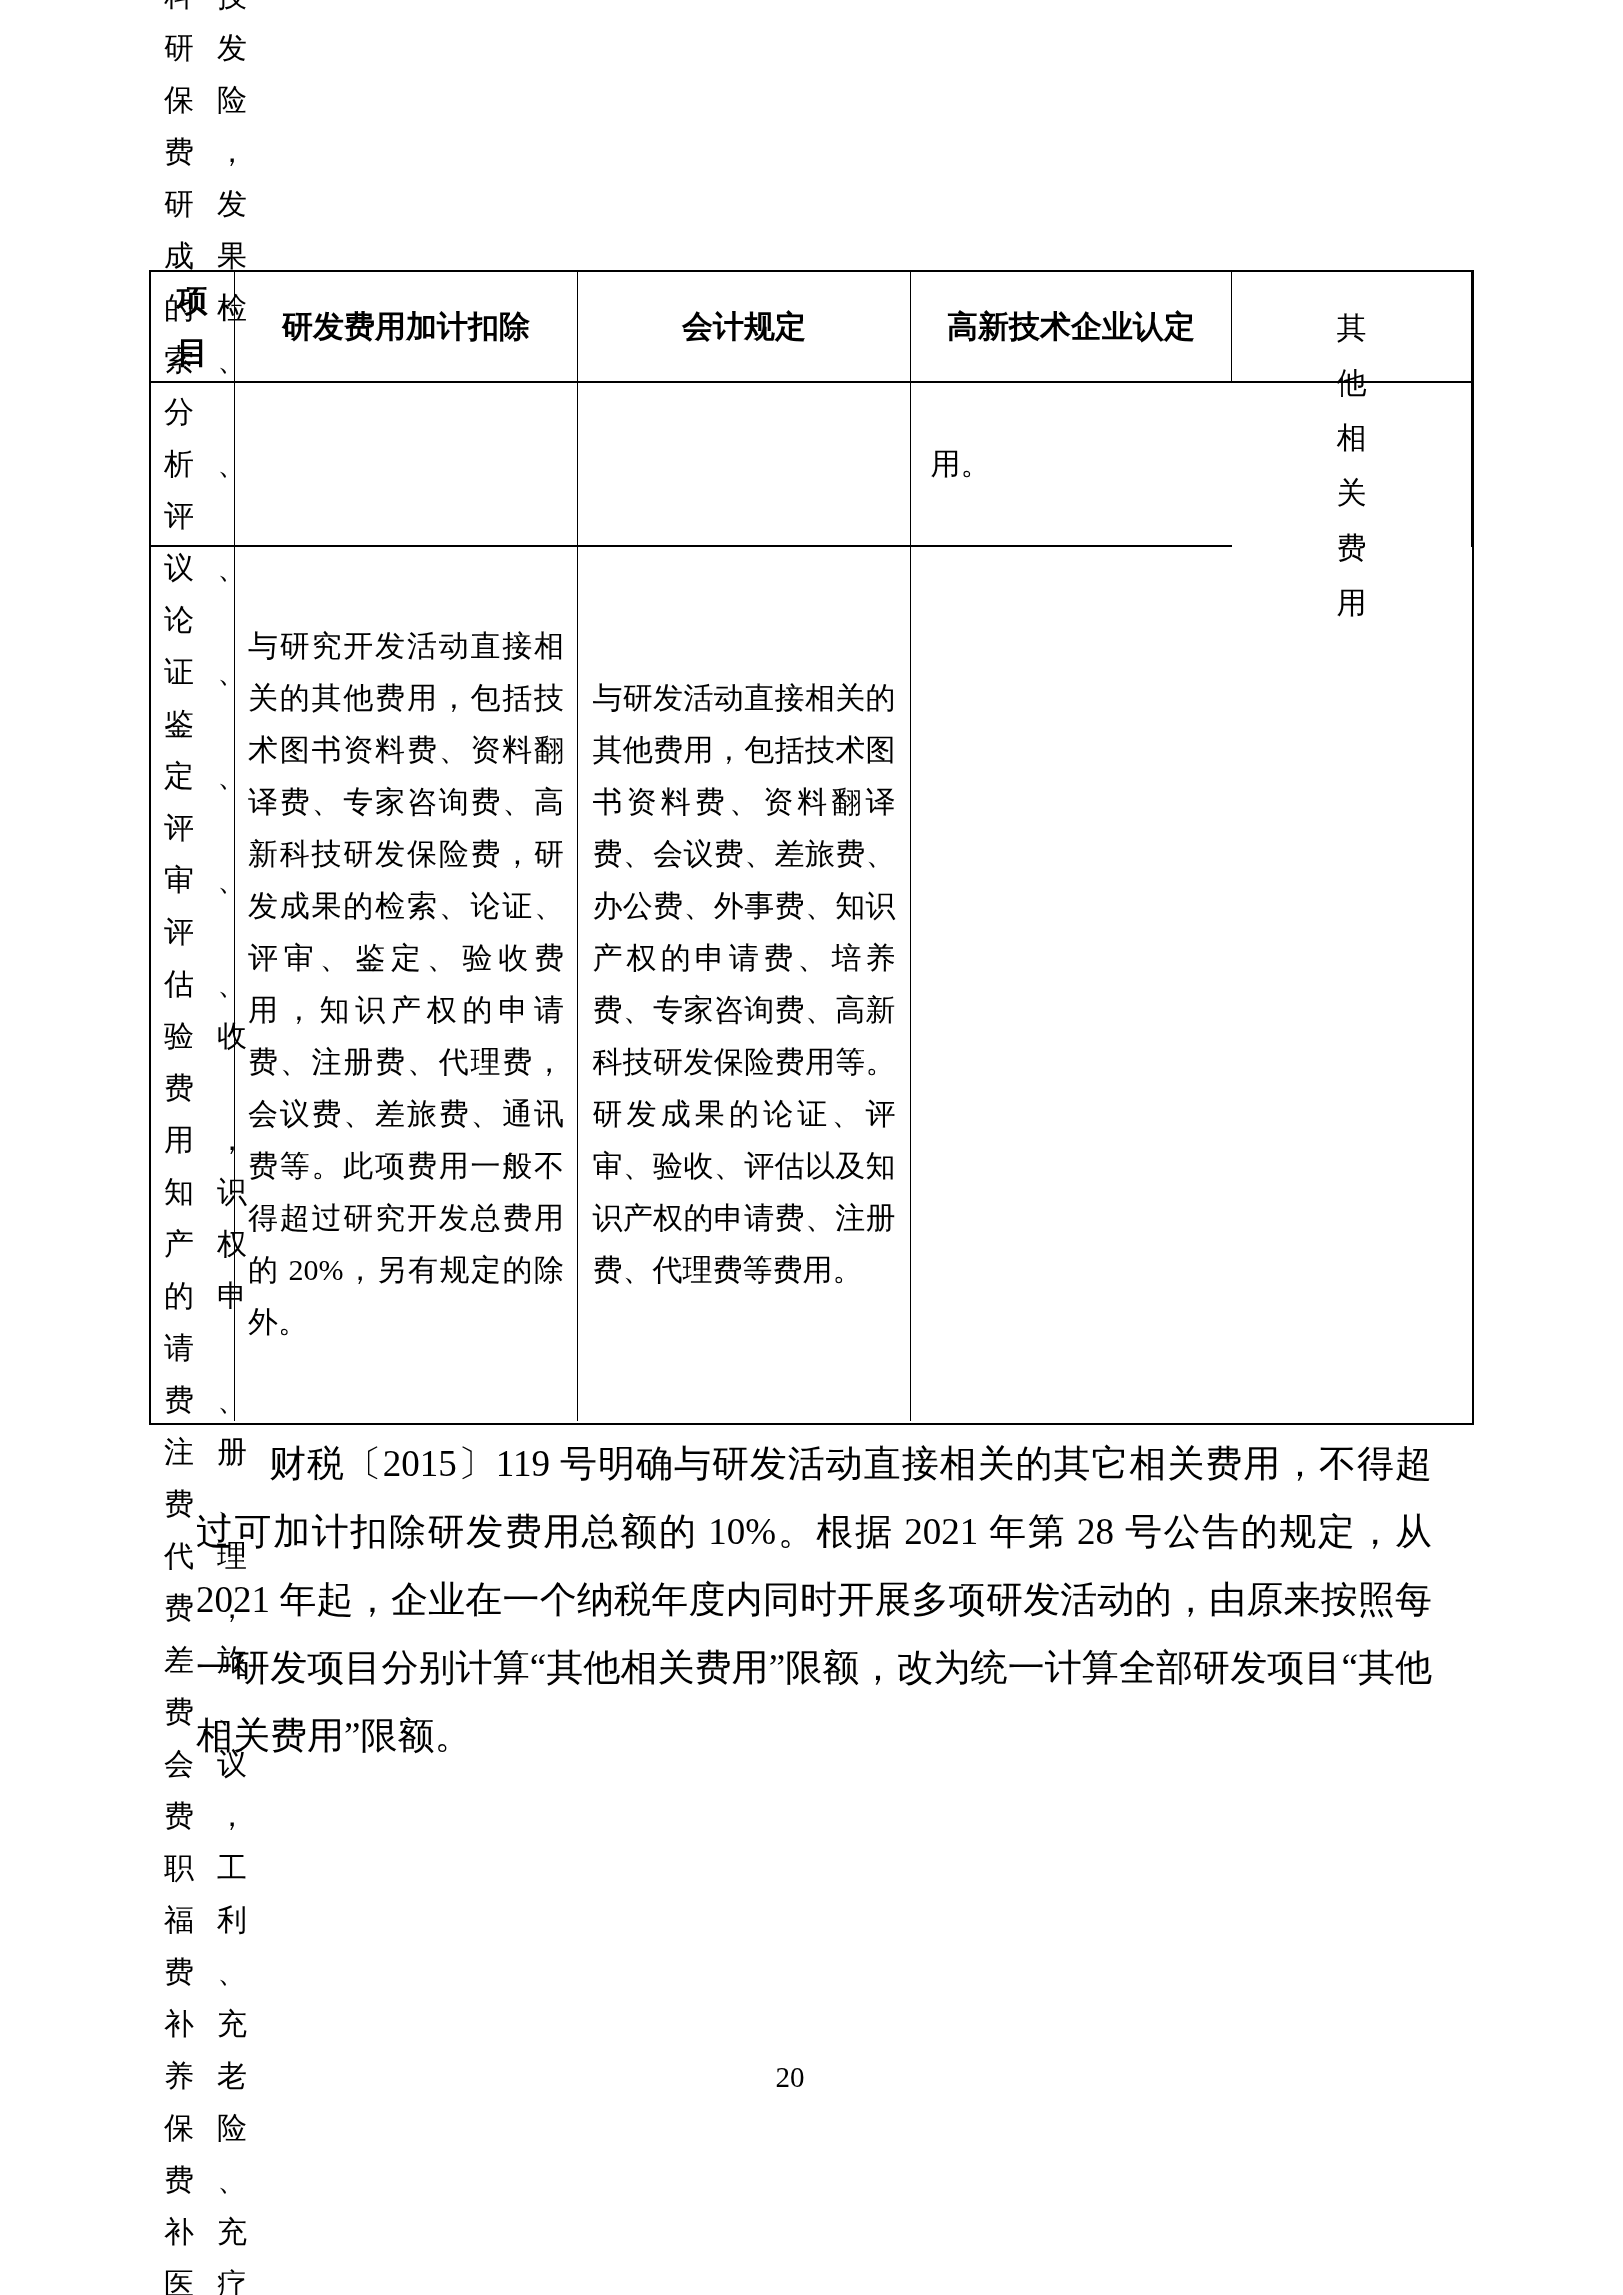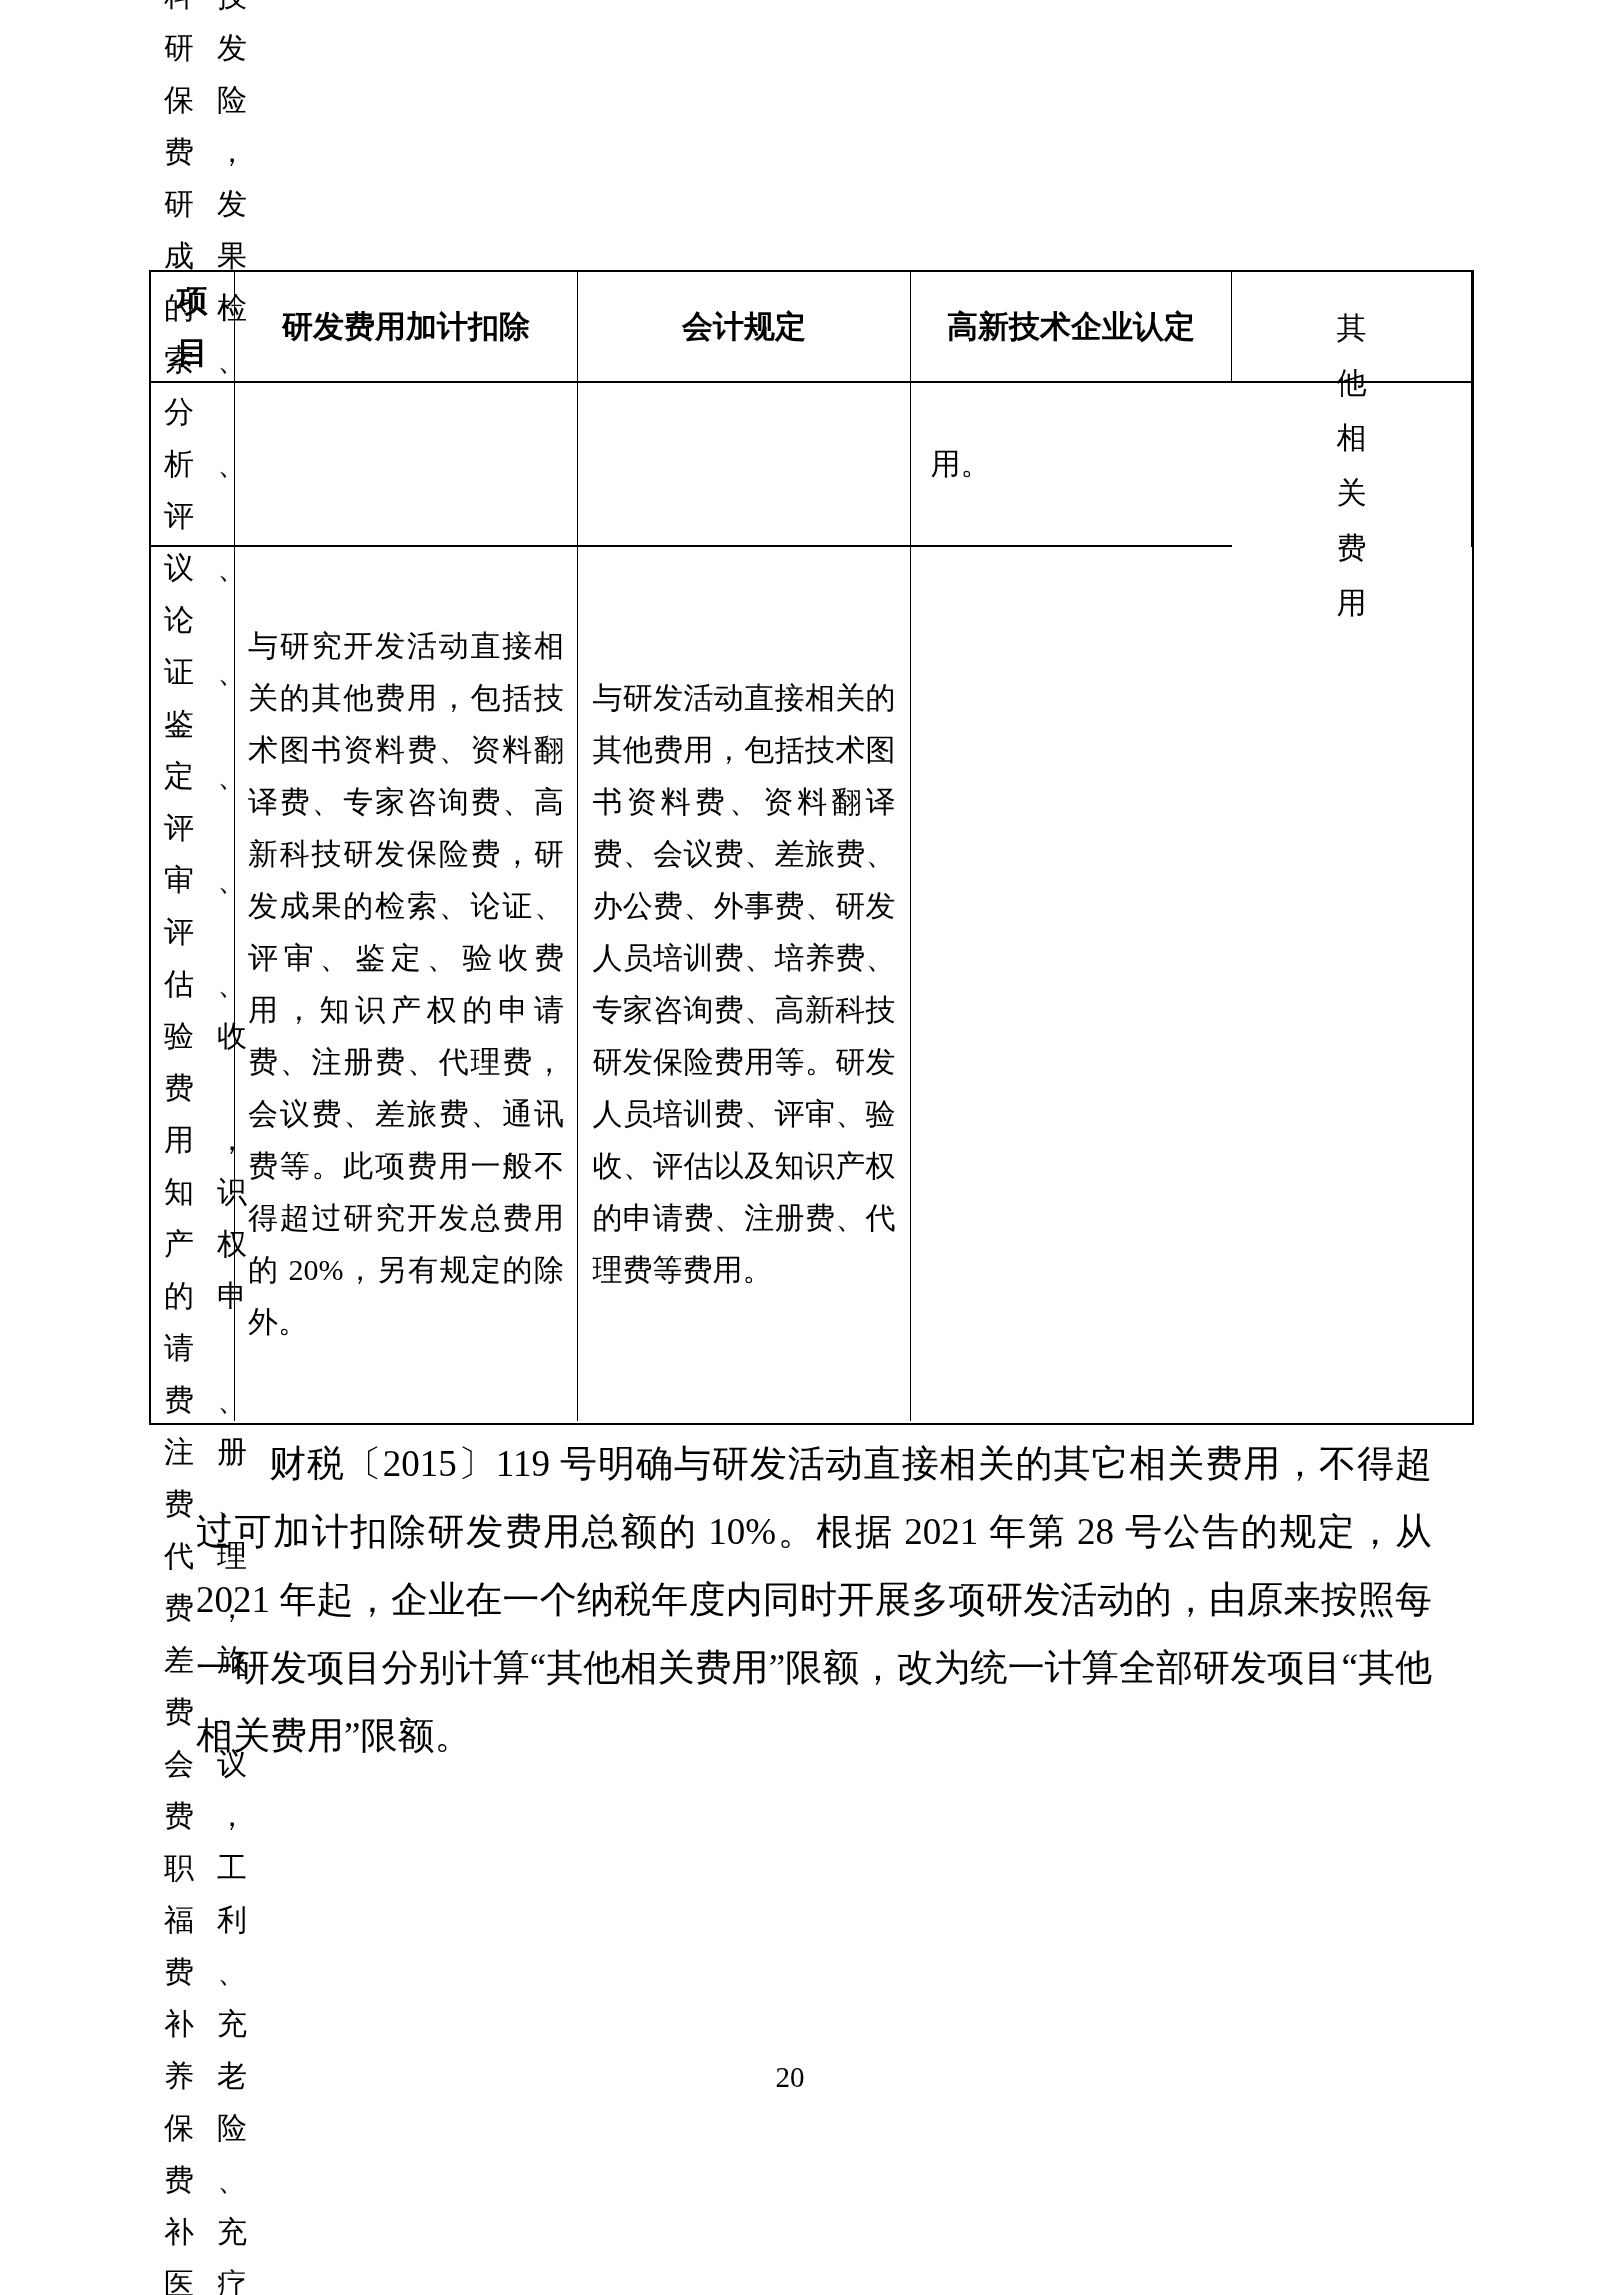--- a/index.html
+++ b/index.html
@@ -107,21 +107,21 @@
     <div class="cell body">
       <span class="vert-label">其他相关费用</span>
     </div>
     <div class="cell body c2">
       <div class="cell-text">与研发活动直接相关的其他费用，如技术图书资料费、资料翻译费、专家咨询费、高新科技研发保险费，研发成果的检索、分析、评议、论证、鉴定、评审、评估、验收费用，知识产权的申请费、注册费、代理费，差旅费、会议费，职工福利费、补充养老保险费、补充医疗保险费。此项费用总额不得超过可加计扣除研发费用总额的 10%。</div>
     </div>
     <div class="cell body c3">
       <div class="cell-text">与研究开发活动直接相关的其他费用，包括技术图书资料费、资料翻译费、专家咨询费、高新科技研发保险费，研发成果的检索、论证、评审、鉴定、验收费用，知识产权的申请费、注册费、代理费，会议费、差旅费、通讯费等。此项费用一般不得超过研究开发总费用的 20%，另有规定的除外。</div>
     </div>
     <div class="cell body c4">
-      <div class="cell-text">与研发活动直接相关的其他费用，包括技术图书资料费、资料翻译费、会议费、差旅费、办公费、外事费、研发人员培训费、培养费、专家咨询费、高新科技研发保险费用等。研发人员培训费、评审、验收、评估以及知识产权的申请费、注册费、代理费等费用。</div>
+      <div class="cell-text">与研发活动直接相关的其他费用，包括技术图书资料费、资料翻译费、会议费、差旅费、办公费、外事费、知识产权的申请费、培养费、专家咨询费、高新科技研发保险费用等。研发成果的论证、评审、验收、评估以及知识产权的申请费、注册费、代理费等费用。</div>
     </div>
 
   </div>
 
   <div class="text-flow">
     <p class="para">财税〔2015〕119 号明确与研发活动直接相关的其它相关费用，不得超过可加计扣除研发费用总额的 10%。根据 2021 年第 28 号公告的规定，从 2021 年起，企业在一个纳税年度内同时开展多项研发活动的，由原来按照每一研发项目分别计算“其他相关费用”限额，改为统一计算全部研发项目“其他相关费用”限额。</p>
   </div>
 
   <div class="page-number">20</div>
 

